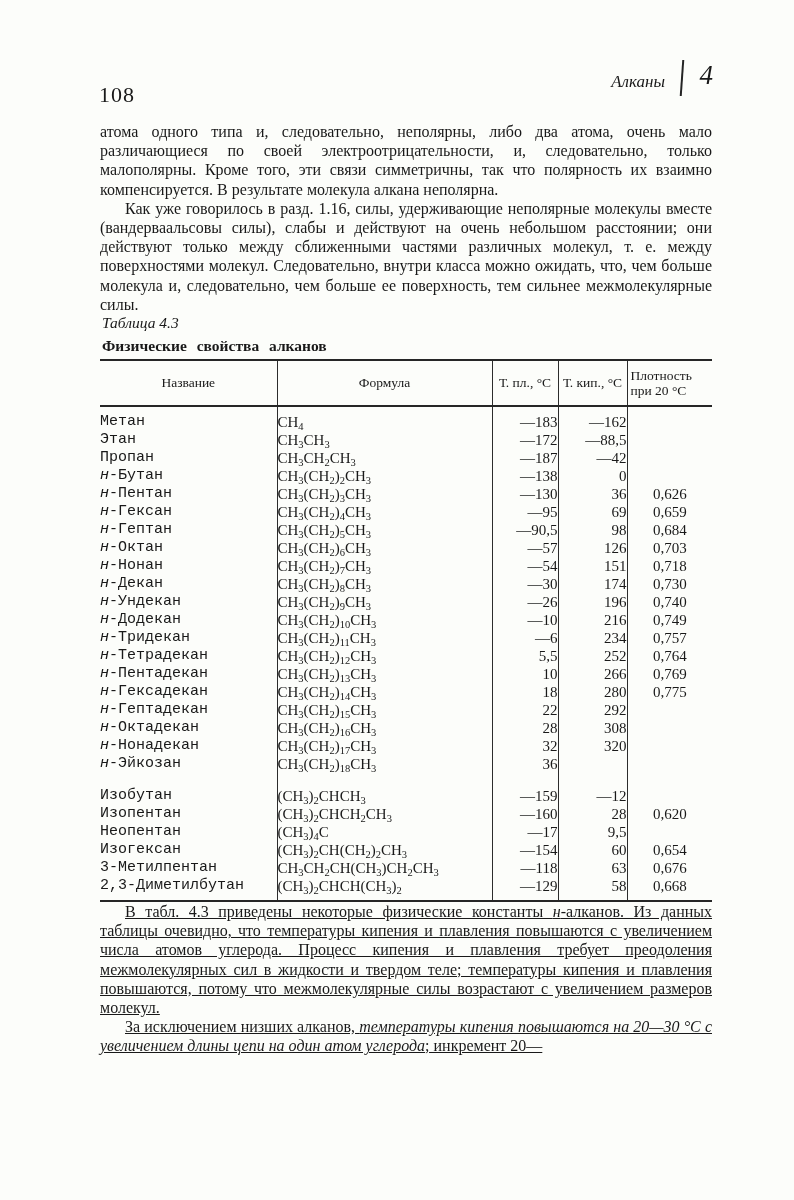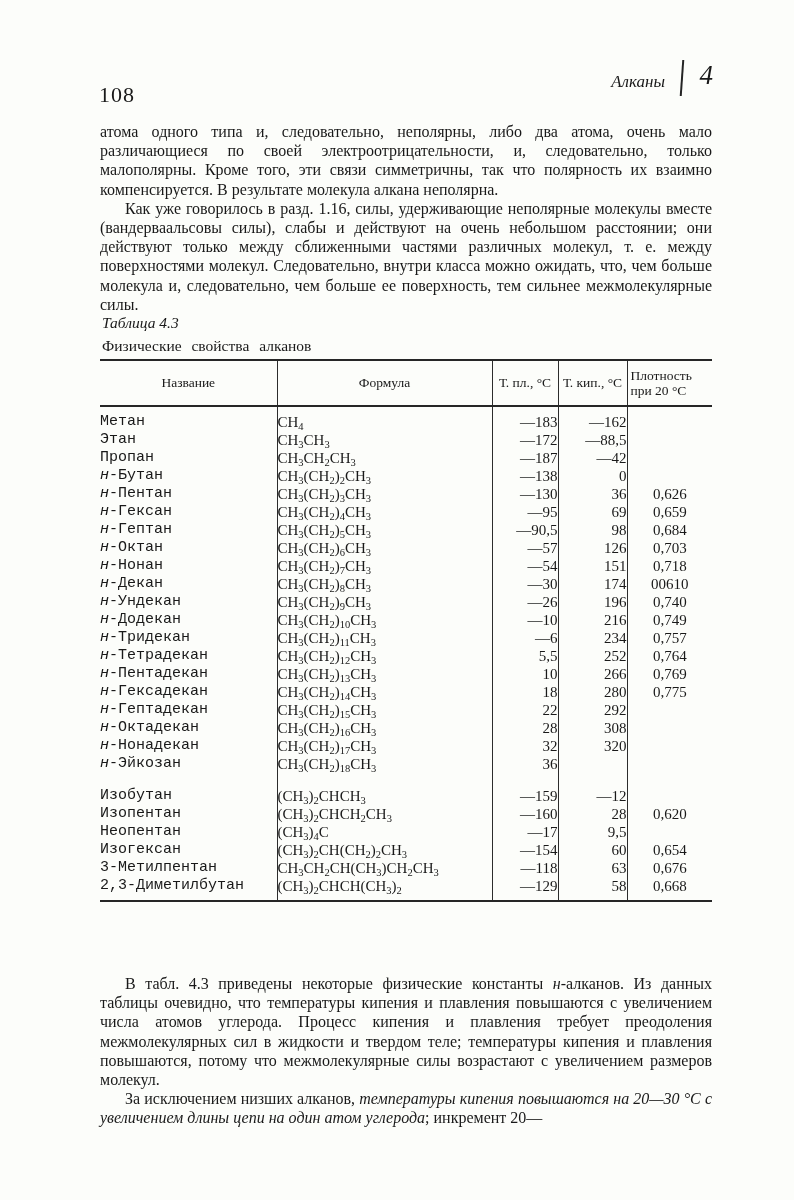--- a/index.html
+++ b/index.html
@@ -9,27 +9,27 @@
     font-family:"Liberation Serif","DejaVu Serif",serif;
   }
   .pageno { position:absolute; left:99px; top:82px; font-size:22px; letter-spacing:1px; }
   .rh-title { position:absolute; right:129px; top:72px; font-style:italic; font-size:17px; }
   .rh-bar { position:absolute; right:111px; top:60px; width:2px; height:36px; background:#242424; transform:rotate(4deg); }
   .rh-num { position:absolute; right:81px; top:60px; font-style:italic; font-size:27px; }
 
   .textblock { position:absolute; left:100px; width:612px; text-align:justify;
                font-size:16px; line-height:19.2px; }
   .textblock.top { top:122px; }
-  .textblock.bottom { top:974px; }
+  .textblock.bottom { top:902px;text-decoration:underline; }
   .para { margin:0; }
   .para.indent { text-indent:25px; }
   .it { font-style:italic; }
 
   .cap-label { position:absolute; left:102px; top:314px; font-style:italic; font-size:15.5px; }
-  .cap-title { position:absolute; left:102px; top:337px; font-weight:normal; font-size:15.5px; word-spacing:6px; }
+  .cap-title { position:absolute; left:102px; top:337px; font-weight:bold; font-size:15.5px; word-spacing:6px; }
 
   table.alkanes { position:absolute; left:100px; top:359px; width:612px;
                   border-collapse:collapse; table-layout:fixed; }
   table.alkanes th {
     font-weight:normal; font-size:13.5px; line-height:15.5px; vertical-align:middle;
     border-top:2px solid #262626; border-bottom:2px solid #262626; height:44px;
     text-align:center; padding:0;
   }
   table.alkanes th.c5 { text-align:left; padding-left:3px; }
   table.alkanes td { font-size:15px; line-height:18px; height:18px; padding:0; white-space:nowrap; overflow:visible; }
@@ -140,21 +140,21 @@
           <td class="c2">CH<sub>3</sub>(CH<sub>2</sub>)<sub>7</sub>CH<sub>3</sub></td>
           <td class="c3">—54</td>
           <td class="c4">151</td>
           <td class="c5">0,718</td>
         </tr>
         <tr>
           <td class="c1"><i>н</i>-Декан</td>
           <td class="c2">CH<sub>3</sub>(CH<sub>2</sub>)<sub>8</sub>CH<sub>3</sub></td>
           <td class="c3">—30</td>
           <td class="c4">174</td>
-          <td class="c5">00610</td>
+          <td class="c5">0,730</td>
         </tr>
         <tr>
           <td class="c1"><i>н</i>-Ундекан</td>
           <td class="c2">CH<sub>3</sub>(CH<sub>2</sub>)<sub>9</sub>CH<sub>3</sub></td>
           <td class="c3">—26</td>
           <td class="c4">196</td>
           <td class="c5">0,740</td>
         </tr>
         <tr>
           <td class="c1"><i>н</i>-Додекан</td>

